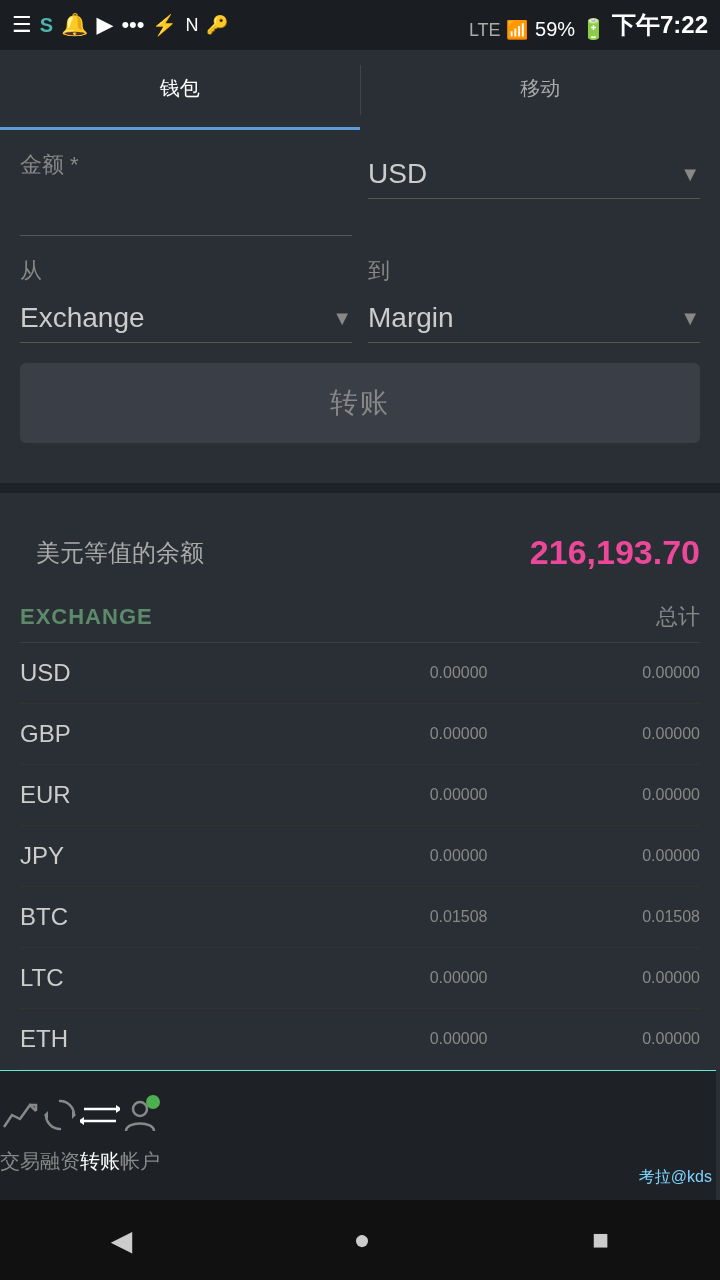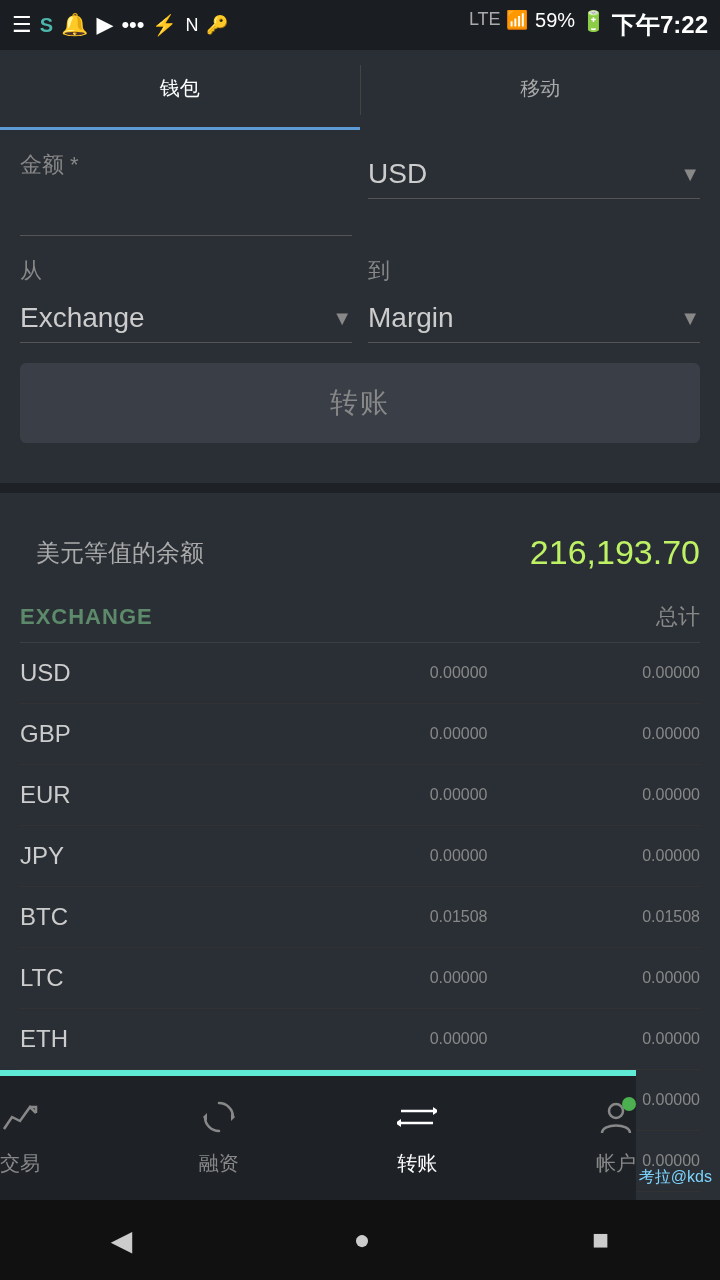--- a/index.html
+++ b/index.html
@@ -19,21 +19,21 @@
       height: 50px;
       background: #1a1e22;
       display: flex;
       align-items: center;
       justify-content: space-between;
       padding: 0 12px;
       color: #fff;
       font-size: 22px;
     }
     .status-left { display: flex; align-items: center; gap: 8px; }
-    .status-right { display: flex; align-items: flex-start; gap: 6px; font-size: 20px; }
+    .status-right { display: flex; align-items: flex-end; gap: 6px; font-size: 20px; }
     .status-time { font-size: 24px; font-weight: bold; }
 
     
     .tab-bar {
       display: flex;
       width: 720px;
       height: 80px;
       background: #2a2f35;
     }
     .tab {
@@ -139,22 +139,22 @@
       align-items: center;
       justify-content: space-between;
       margin-top: 20px;
     }
     .balance-label {
       font-size: 24px;
       color: #aaa;
     }
     .balance-value {
       font-size: 34px;
-      color: #bef264;
-      font-weight: normal;
+      color: #ec4899;
+      font-weight: bold;
       text-align: center;
     }
 
     
     .exchange-section {
       background: #2a2f35;
       padding: 10px 20px 0 20px;
     }
 
     .exchange-header-row {
@@ -200,27 +200,27 @@
       font-size: 16px;
       color: #888;
       text-align: right;
     }
     .val-highlight { color: #5c9bd6; }
 
     
     .bottom-nav {
       position: fixed;
       bottom: 0;
-      width: 636px;
+      width: 716px;
       height: 130px;
       background: #1e2227;
       display: flex;
       align-items: center;
-      justify-content: space-between;
-      border-top: 6px solid #5eead4;
+      justify-content: flex-start;
+      border-top: 1px solid #5eead4;
     }
     .nav-item {
       display: flex;
       flex-direction: column;
       align-items: center;
       gap: 6px;
       cursor: pointer;
       color: #888;
     }
     .nav-item.active { color: #fff; }

